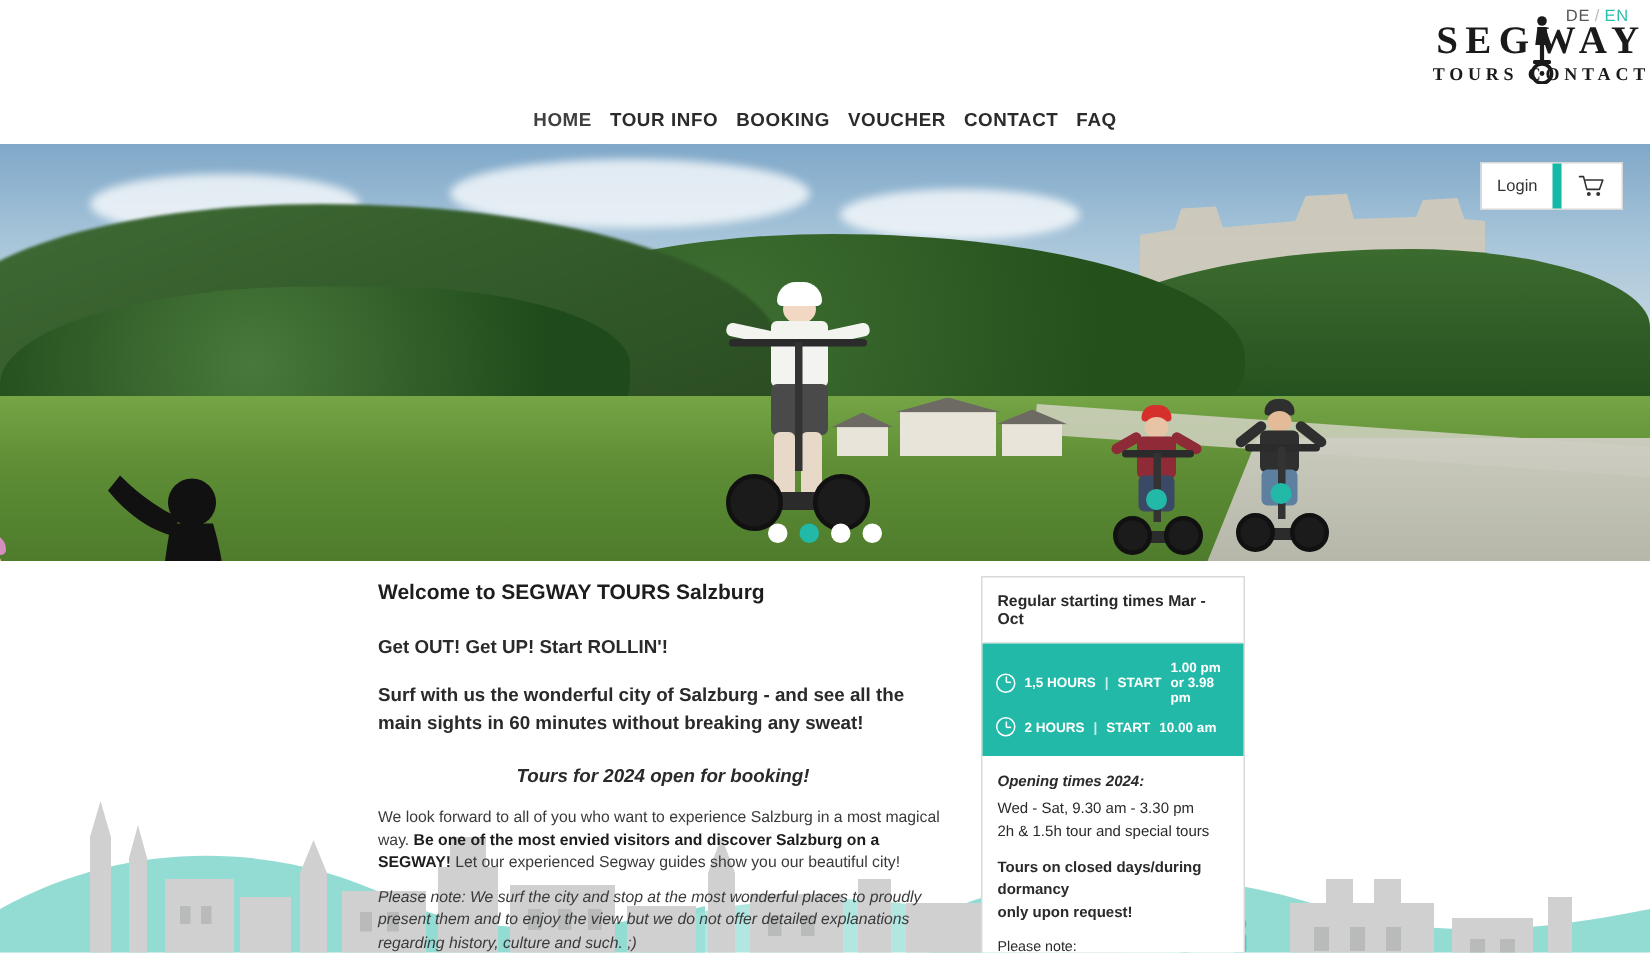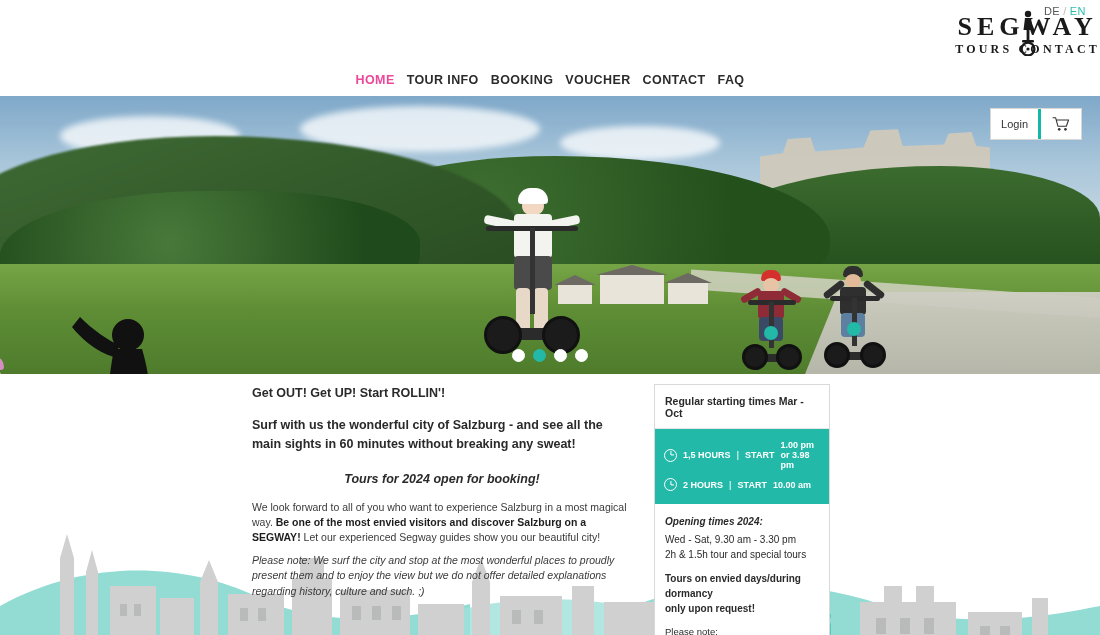--- a/index.html
+++ b/index.html
@@ -73,21 +73,21 @@
     gap: 8px;
     font-size: 12.5px;
     font-weight: bold;
     letter-spacing: .4px;
   }
   nav.mainnav a {
     color: #2b2b2b;
     text-decoration: none;
     padding: 2px 2px;
   }
-  nav.mainnav a.active { color: #ec4899; }
+  nav.mainnav a.active { color: #404040; }
 
   
   .hero {
     position: relative;
     height: 278px;
     width: 1100px;
     overflow: hidden;
     background: #5c7f49;
   }
   .sky {
@@ -181,21 +181,21 @@
   .dot.active { background: #22b9a8; border-color: #22b9a8; }
 
   .hero-tools {
     position: absolute; right: 18px; top: 12px;
     display: flex; align-items: stretch;
     background: #fff; border: 1px solid #d8d8d8;
     z-index: 9;
   }
   .login-btn {
     padding: 7px 10px; font-size: 11px; color: #333;
-    border-right: 3px solid #14b8a6;
+    border-right: 6px solid #14b8a6;
     display: flex; align-items: center;
   }
   .cart-btn {
     padding: 7px 11px; display: flex; align-items: center;
   }
 
   
   .content {
     position: relative;
     height: 277px;
@@ -471,20 +471,21 @@
         <rect x="786" y="132" width="9" height="14" rx="3"></rect>
       <circle cx="790" cy="156" r="6" fill="none" stroke="#4fc9bb" stroke-width="3"></circle>
       <circle cx="826" cy="130" r="5"></circle>
         <rect x="822" y="136" width="9" height="14" rx="3"></rect>
       <circle cx="826" cy="158" r="6" fill="none" stroke="#4fc9bb" stroke-width="3"></circle>
     </g>
   </svg>
 
   <div class="content-inner">
     <div class="col-main">
+      <h1 class="welcome">Welcome to SEGWAY TOURS Salzburg</h1>
       <p class="tagline">Get OUT! Get UP! Start ROLLIN'!</p>
       <p class="lead">Surf with us the wonderful city of Salzburg - and see all the main sights in 60 minutes without breaking any sweat!</p>
       <p class="sub">Tours for 2024 open for booking!</p>
       <p class="para"><span>We look forward to all of you who want to experience Salzburg in a most magical way. </span><b>Be one of the most envied visitors and discover Salzburg on a SEGWAY!</b><span> Let our experienced Segway guides show you our beautiful city!</span></p>
       <p class="para italic">Please note: We surf the city and stop at the most wonderful places to proudly present them and to enjoy the view but we do not offer detailed explanations regarding history, culture and such. ;)</p>
 
     </div>
 
     <div class="panel">
       <div class="panel-title">Regular starting times Mar - Oct</div>
@@ -502,21 +503,21 @@
           <span class="time-sep">|</span>
           <span>START</span>
           <span>10.00 am</span>
         </div>
       </div>
       <div class="panel-body">
         <div class="head">Opening times 2024:</div>
         <div>Wed - Sat, 9.30 am - 3.30 pm</div>
         <div>2h &amp; 1.5h tour and special tours</div>
         <div class="gap"></div>
-        <div class="strong">Tours on envied days/during dormancy</div>
+        <div class="strong">Tours on closed days/during dormancy</div>
         <div class="strong">only upon request!</div>
         <div class="gap"></div>
         <div class="panel-note">Please note:</div>
 
       </div>
     </div>
   </div>
 </div>
 
 </body></html>

